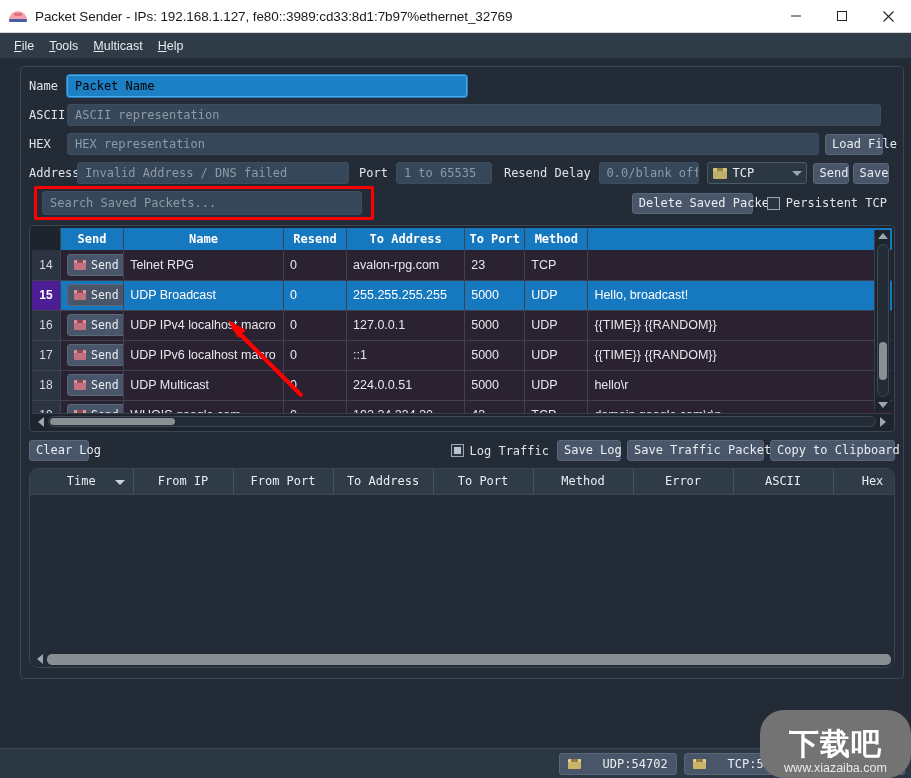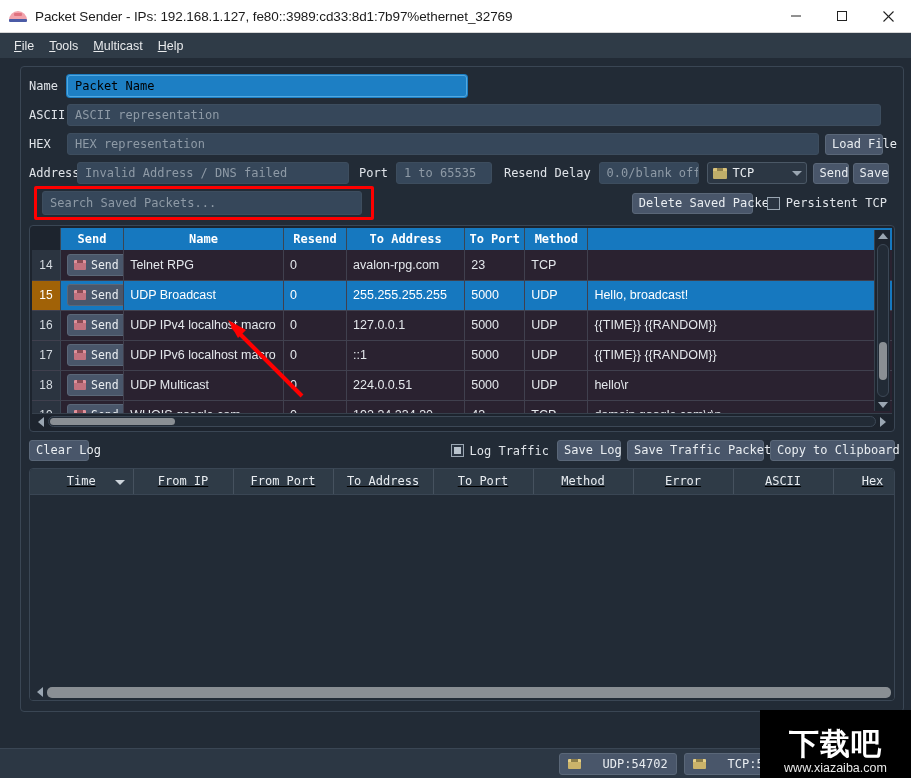--- a/index.html
+++ b/index.html
@@ -162,21 +162,21 @@
     background: #2a2230; color: #e4e8ec; font-size: 12.5px;
     height: 30px; padding: 0 6px;
     border-right: 1px solid #40404e; border-bottom: 1px solid #40404e;
     white-space: nowrap; overflow: hidden;
   }
   table.pkt td.idx {
     background: #2b3440; color: #d6dce2; text-align: center;
     font-size: 12px; padding: 0; border-right: 1px solid #3a4654;
   }
   table.pkt tr.sel td { background: #1678bf; color: #ffffff; }
-  table.pkt tr.sel td.idx { background: #a16207; color: #ffffff; font-weight: normal; }
+  table.pkt tr.sel td.idx { background: #4c1d95; color: #ffffff; font-weight: bold; }
   td.sendcell { padding: 0; text-align: center; }
   .sendbtn {
     display: inline-flex; align-items: center; gap: 4px;
     background: #49566a; border: 1px solid #5a6778; border-radius: 3px;
     color: #e9edf1; font-size: 11.5px;
     font-family: "DejaVu Sans Mono", monospace;
     height: 22px; padding: 0 6px;
   }
   .sendbtn .pkticon { width: 12px; height: 10px; margin-right: 1px; }
   .sendbtn .pkticon .p-top { width:12px; height:4px; background:#e0919b; }
@@ -202,23 +202,23 @@
   }
   .arrowlf { width:0;height:0;border-top:5px solid transparent;border-bottom:5px solid transparent;border-right:6px solid #9aa6b2;margin:0 4px;}
   .arrowrt { width:0;height:0;border-top:5px solid transparent;border-bottom:5px solid transparent;border-left:6px solid #9aa6b2;margin:0 4px;}
   .htrack { flex: 1; height: 11px; background: #222b36; border: 1px solid #3c4856; border-radius: 6px; position: relative; }
   .hthumb { position: absolute; left: 1px; top: 1px; bottom: 1px; width: 125px; background: #8a8f94; border-radius: 5px; }
   
   .logctrls { display: flex; align-items: center; margin: 8px 0 7px 0; }
   .spacer { flex: 1; }
   
   .logwrap {
-    border: 1px solid #3a4654; border-radius: 4px;
-    background: #222b36; height: 233px;
-    display: flex; flex-direction: column; overflow: hidden; text-decoration: underline;
+    border: 1px solid #3a4654; border-radius: 9px;
+    background: #222b36; height: 200px;
+    display: flex; flex-direction: column; overflow: hidden;
   }
   table.log { border-collapse: collapse; width: 100%; table-layout: fixed; }
   table.log th {
     background: #2f3b47; color: #e9edf1;
     font-family: "DejaVu Sans Mono", monospace;
     font-size: 12px; font-weight: normal; height: 25px;
     border-right: 1px solid #46525f; border-bottom: 1px solid #3a4654;
     position: relative;
   }
   table.log th .sortcaret {
@@ -250,23 +250,23 @@
   }
   .statusbtn .pkticon { width: 13px; height: 10px; margin-right: 1px; }
   .statusbtn .pkticon .p-top { width:13px;height:4px;background:#e5cf87;}
   .statusbtn .pkticon .p-bot { width:13px;height:7px;background:#cbb36a;}
   .statusbtn .pkticon .p-tab { left:3px;width:7px;height:3px;background:#8d7e4a;}
   .statusbtn.ssl .pkticon .p-top { background:#e5a3ae; }
   .statusbtn.ssl .pkticon .p-bot { background:#cf8b96; }
   
   .watermark {
     position: absolute; right: 0; bottom: 0; width: 151px; height: 68px;
-    background: #000000; z-index: 50;
+    background: #737373; z-index: 50;
     display: flex; flex-direction: column;
-    align-items: center; justify-content: flex-end;
+    align-items: center; justify-content: flex-end; border-radius: 24px;
   }
   .wm-cn {
     color: #ffffff; font-size: 30px; font-weight: bold;
     font-family: "DejaVu Sans", sans-serif; line-height: 1;
     letter-spacing: 1px; margin-bottom: 2px;
   }
   .wm-url {
     color: #e9e9e9; font-size: 12.5px;
     font-family: "Liberation Sans", sans-serif; margin-bottom: 3px;
   }

